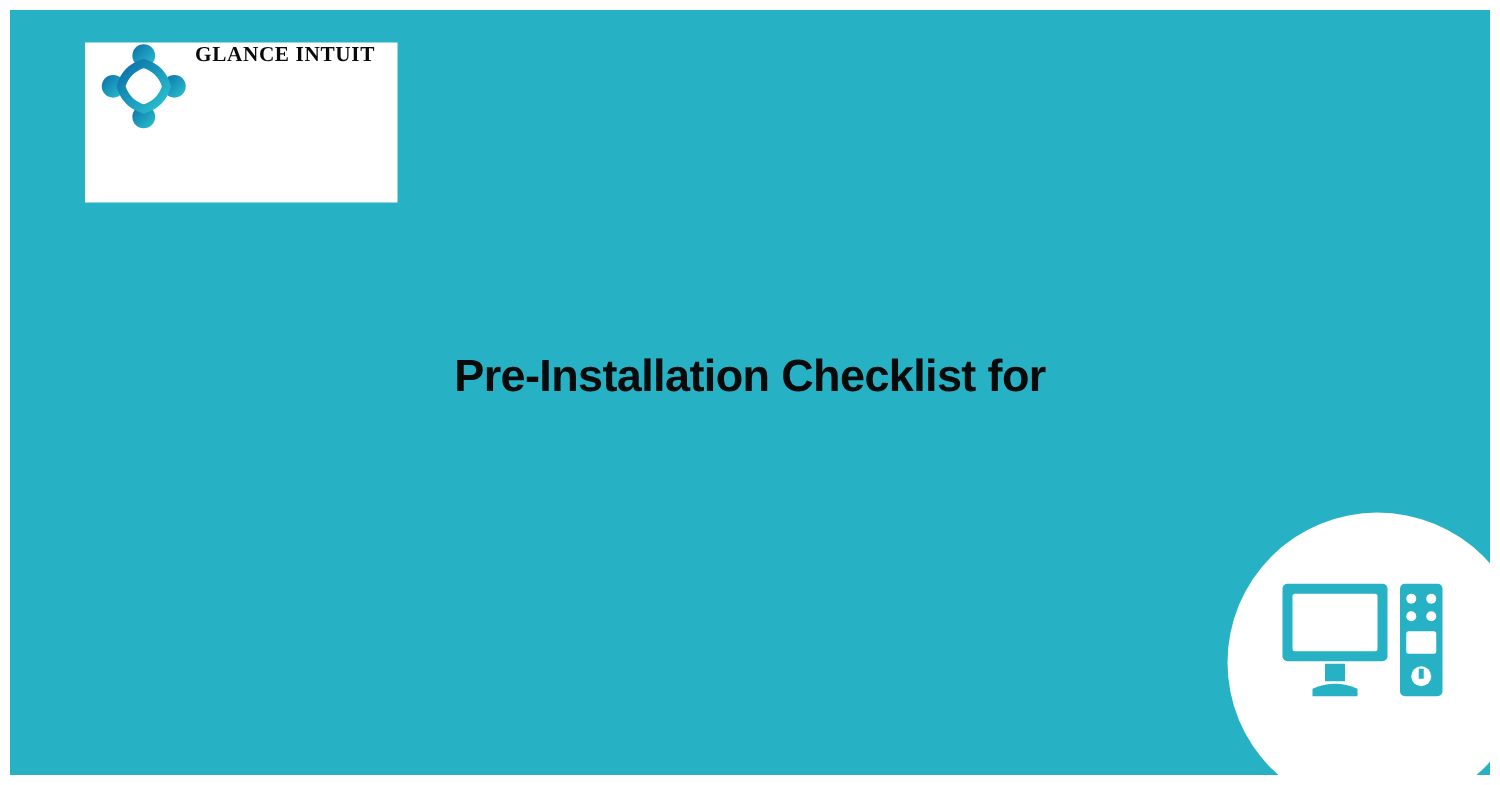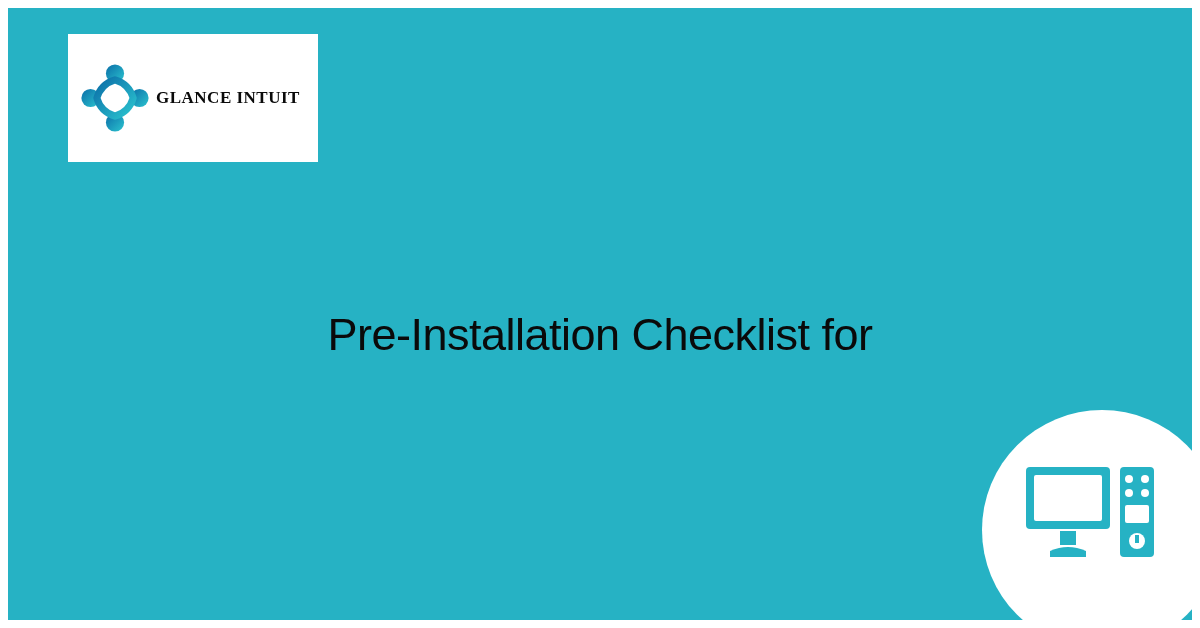--- a/index.html
+++ b/index.html
@@ -20,21 +20,21 @@
       background: #26b2c4;
     }
     .logo-card {
       position: absolute;
       top: 26px;
       left: 60px;
       width: 250px;
       height: 128px;
       background: #ffffff;
       display: flex;
-      align-items: center;
+      align-items: flex-start;
       gap: 6px;
       padding: 0 12px;
     }
     .logo-mark {
       width: 70px;
       height: 70px;
       position: relative;
       flex-shrink: 0;
     }
     .logo-text {
@@ -43,27 +43,26 @@
       color: #0a0a0a;
       letter-spacing: 0.5px;
       font-family: Georgia, 'Times New Roman', serif;
     }
     .headline {
       position: absolute;
       top: 270px;
       left: 50%;
       transform: translateX(-50%);
       text-align: center;
-      font-size: 45px;
-      font-weight: 400;
+      font-size: 36px;
+      font-weight: 700;
       color: #0a0a0a;
       line-height: 1.3;
       width: 900px;
       letter-spacing: -0.5px;
-      margin-top: 28px;
     }
     .badge {
       position: absolute;
       right: -30px;
       bottom: -30px;
       width: 240px;
       height: 240px;
       border-radius: 50%;
       background: #ffffff;
       display: flex;

